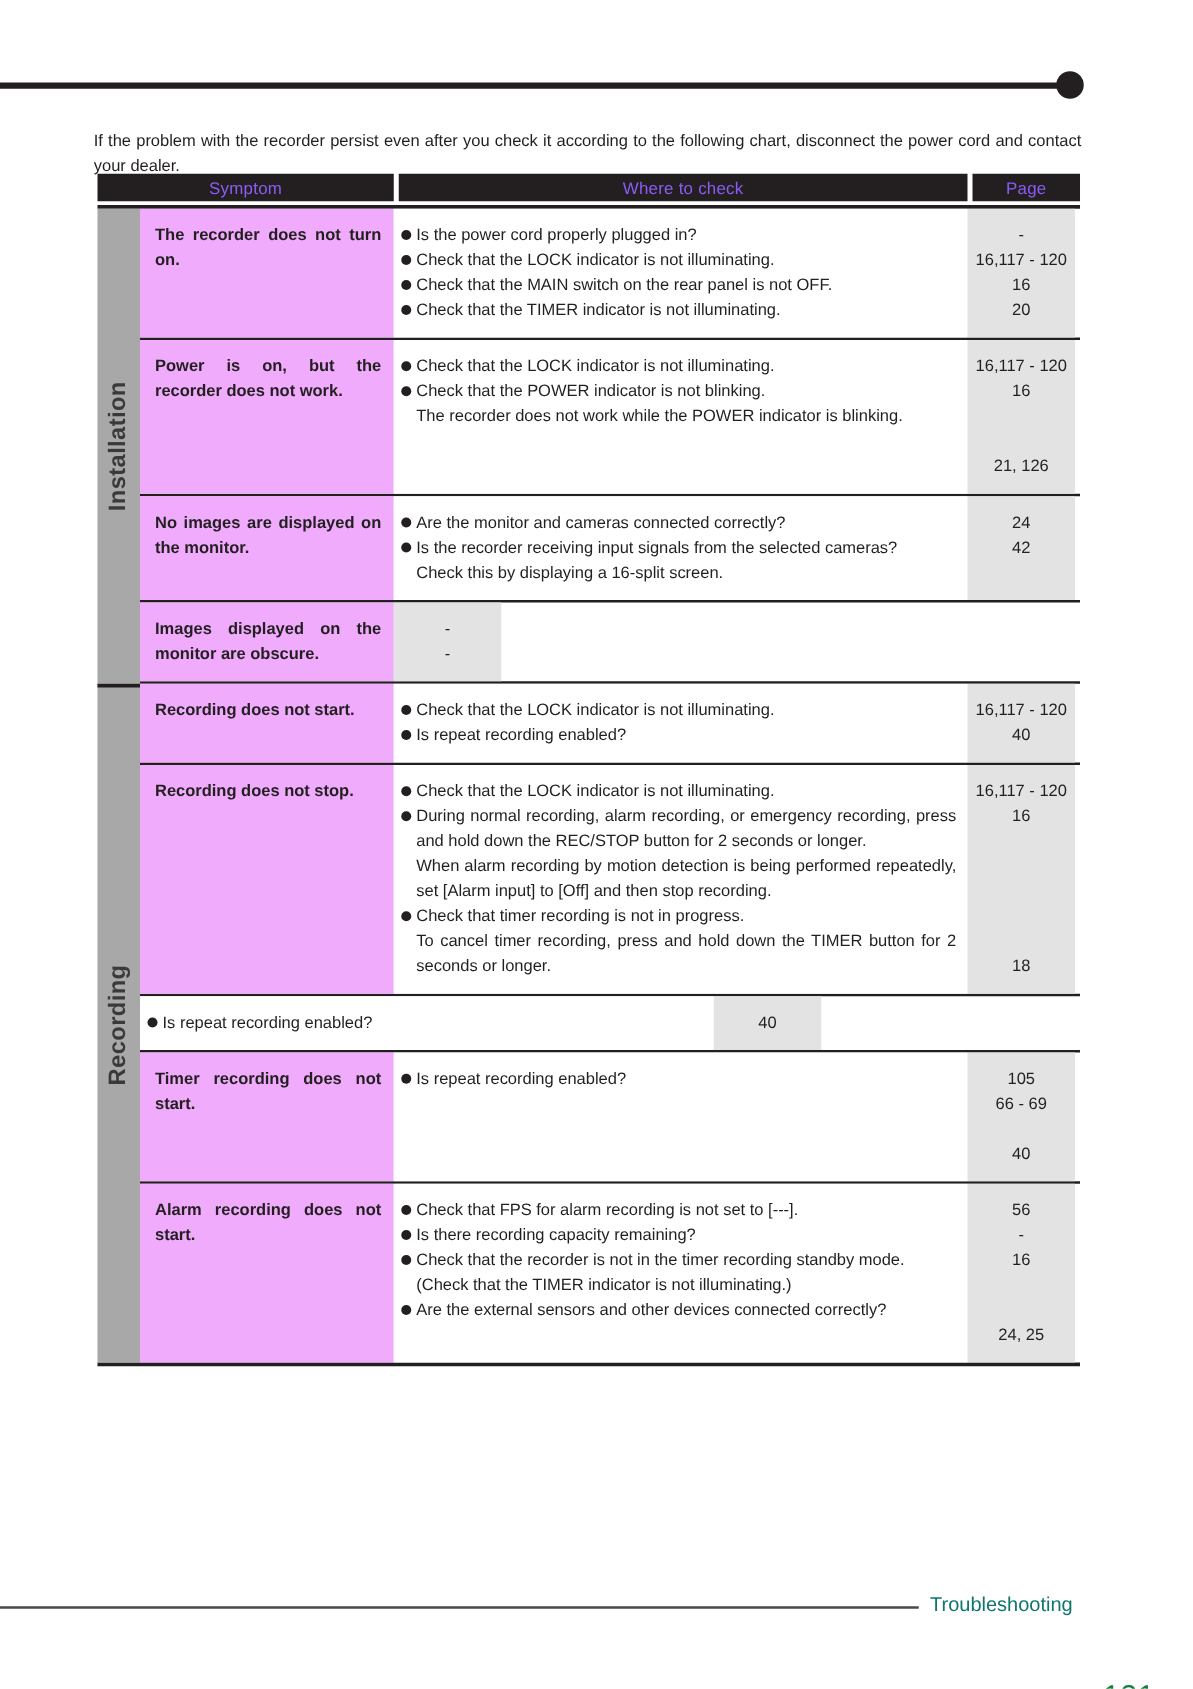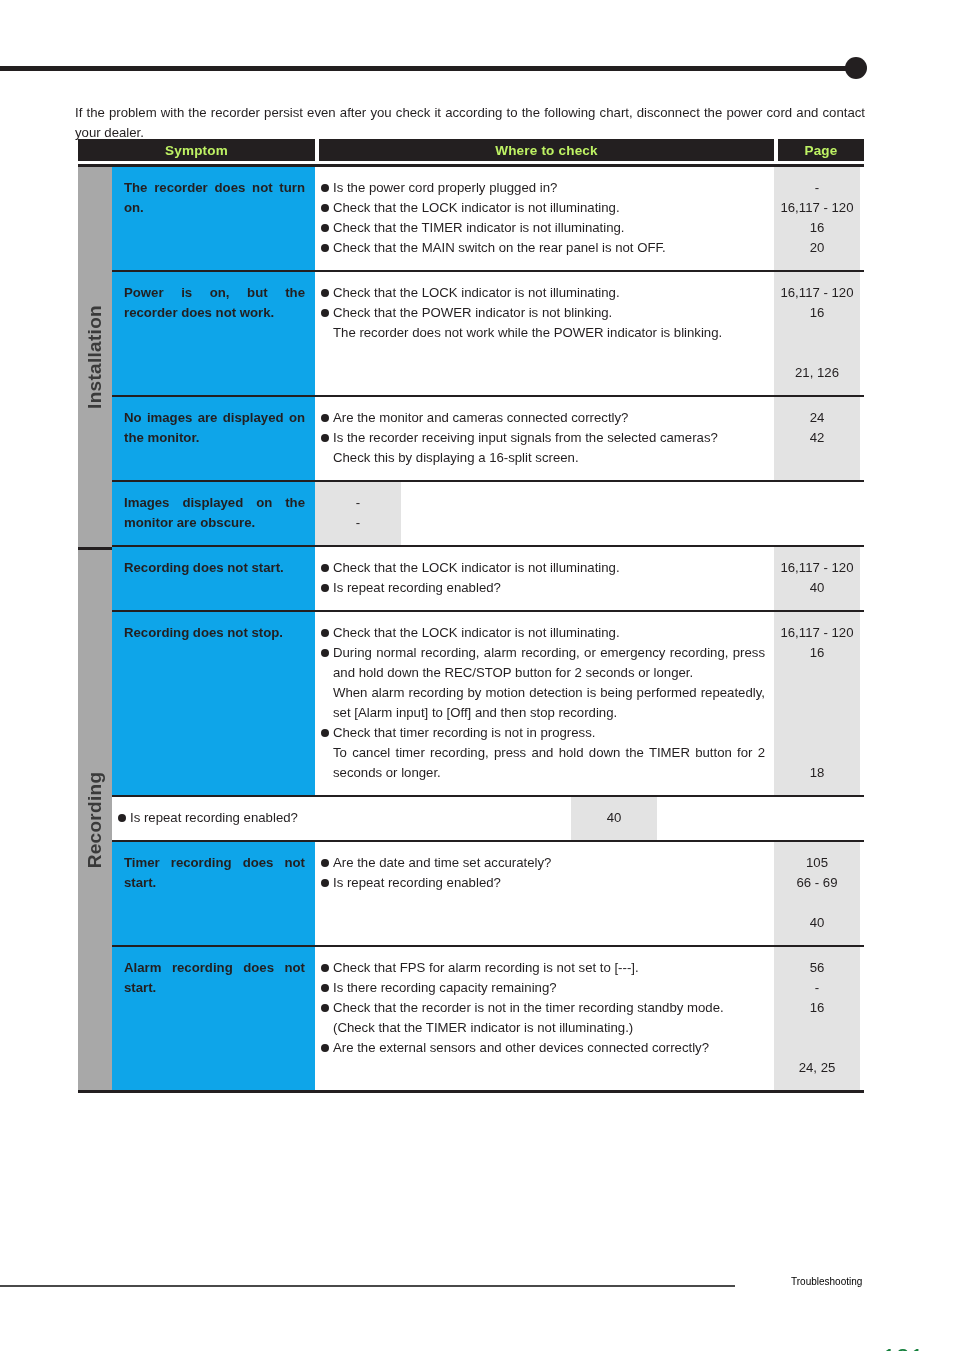--- a/index.html
+++ b/index.html
@@ -57,22 +57,22 @@
     width: 786px;
   }
 
   .thead {
     display: flex;
     height: 22px;
     gap: 4px;
   }
   .th {
     background: #231f20;
-    color: #bef264;
-    font-weight: bold;
+    color: #8b5cf6;
+    font-weight: normal;
     font-size: 13.5px;
     display: flex;
     align-items: center;
     justify-content: center;
     letter-spacing: .2px;
   }
   .th-symptom { width: 237px; }
   .th-where   { width: 455px; }
   .th-page    { width: 86px; }
 
@@ -111,21 +111,21 @@
 
   .row {
     display: flex;
     border-bottom: 2px solid #231f20;
   }
   .group:last-child .rows .row:last-child { border-bottom: none; }
 
   .c-symptom {
     width: 203px;
     flex: 0 0 203px;
-    background: #0ea5e9;
+    background: #f0abfc;
     padding: 11px 10px 12px 12px;
     font-weight: bold;
     font-size: 13.2px;
     line-height: 20px;
     text-align: justify;
     text-align-last: left;
     color: #231f20;
   }
   .c-where {
     width: 459px;
@@ -174,23 +174,22 @@
   
   .footrule {
     position: absolute;
     left: 0; top: 1285px;
     width: 735px; height: 2px;
     background: #4a4a4a;
   }
   .foot-label {
     position: absolute;
     left: 744px; top: 1276px;
-    font-size: 10px;
-    color: #000000;
-    margin-left: 47px;
+    font-size: 16px;
+    color: #0f766e;
   }
   .page-number {
     position: absolute;
     right: 30px; top: 1344px;
     font-size: 24px;
     color: #15803d;
     letter-spacing: .5px;
   }
 </style>
 </head>
@@ -226,25 +225,25 @@
                   <div class="chk">
                     <span class="dot"></span>
                     <span class="txt">Is the power cord properly plugged in?</span>
                   </div>
                   <div class="chk">
                     <span class="dot"></span>
                     <span class="txt">Check that the LOCK indicator is not illuminating.</span>
                   </div>
                   <div class="chk">
                     <span class="dot"></span>
+                    <span class="txt">Check that the MAIN switch on the rear panel is not OFF.</span>
+                  </div>
+                  <div class="chk">
+                    <span class="dot"></span>
                     <span class="txt">Check that the TIMER indicator is not illuminating.</span>
-                  </div>
-                  <div class="chk">
-                    <span class="dot"></span>
-                    <span class="txt">Check that the MAIN switch on the rear panel is not OFF.</span>
                   </div>
                 </div>
                 <div class="c-page">
                   <div class="pg">-</div>
                   <div class="pg">16,117 - 120</div>
                   <div class="pg">16</div>
                   <div class="pg">20</div>
                 </div>
               </div>
               <div class="row">
@@ -355,24 +354,20 @@
                 </div>
                 <div class="c-page">
                   <div class="pg">40</div>
                 </div>
               </div>
               <div class="row">
                 <div class="c-symptom">Timer recording does not start.</div>
                 <div class="c-where">
                   <div class="chk">
                     <span class="dot"></span>
-                    <span class="txt">Are the date and time set accurately?</span>
-                  </div>
-                  <div class="chk">
-                    <span class="dot"></span>
                     <span class="txt">Is repeat recording enabled?</span>
                   </div>
                 </div>
                 <div class="c-page">
                   <div class="pg">105</div>
                   <div class="pg">66 - 69</div>
                   <div class="pg blank">&nbsp;</div>
                   <div class="pg">40</div>
                 </div>
               </div>

